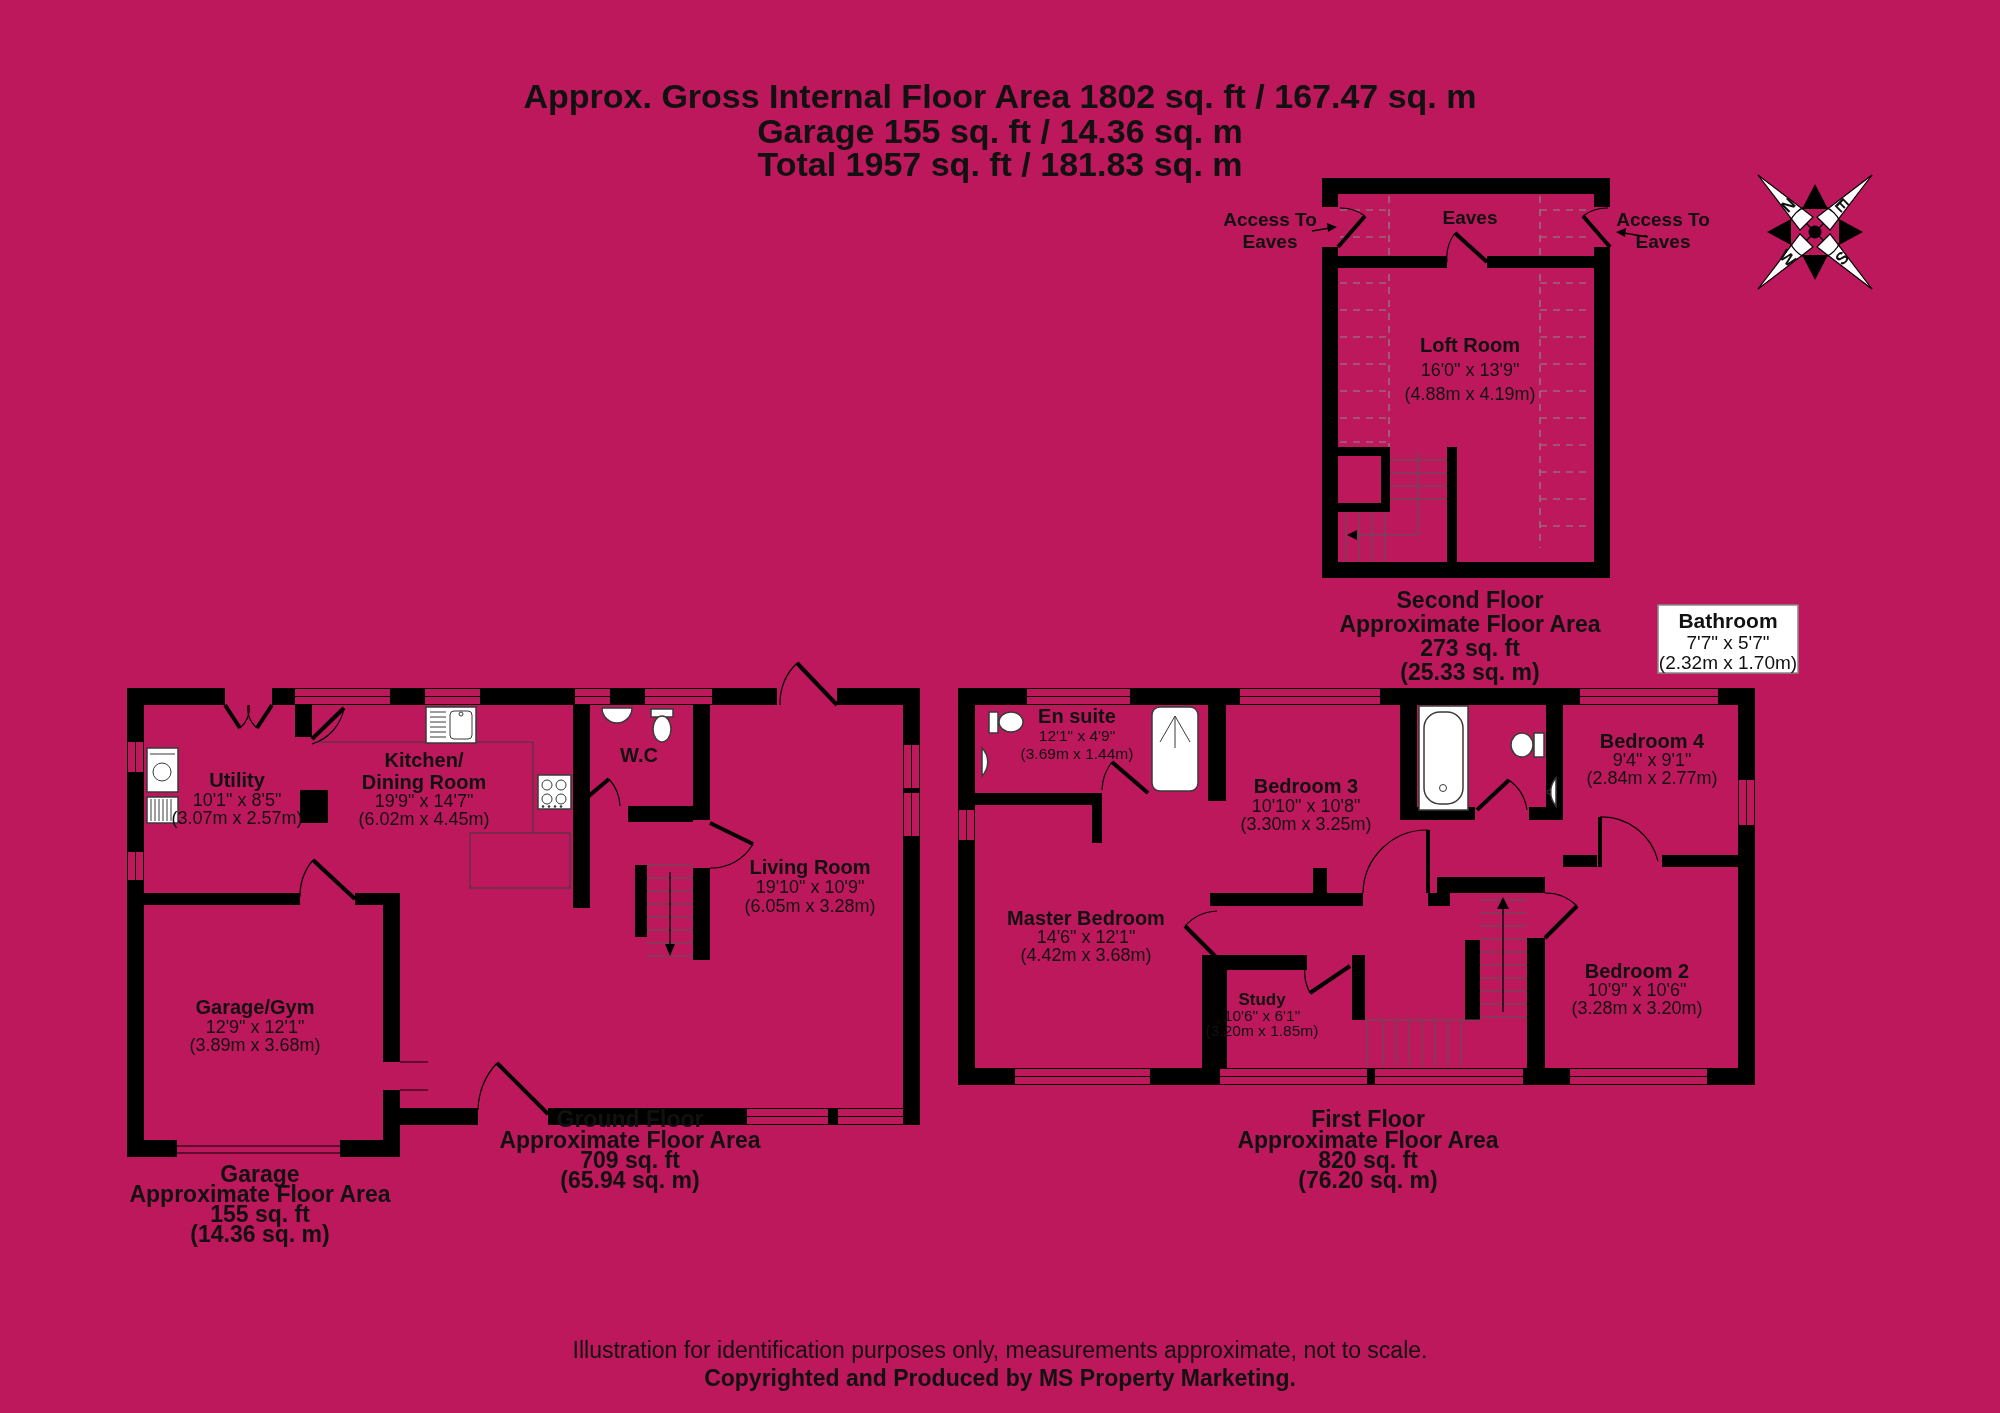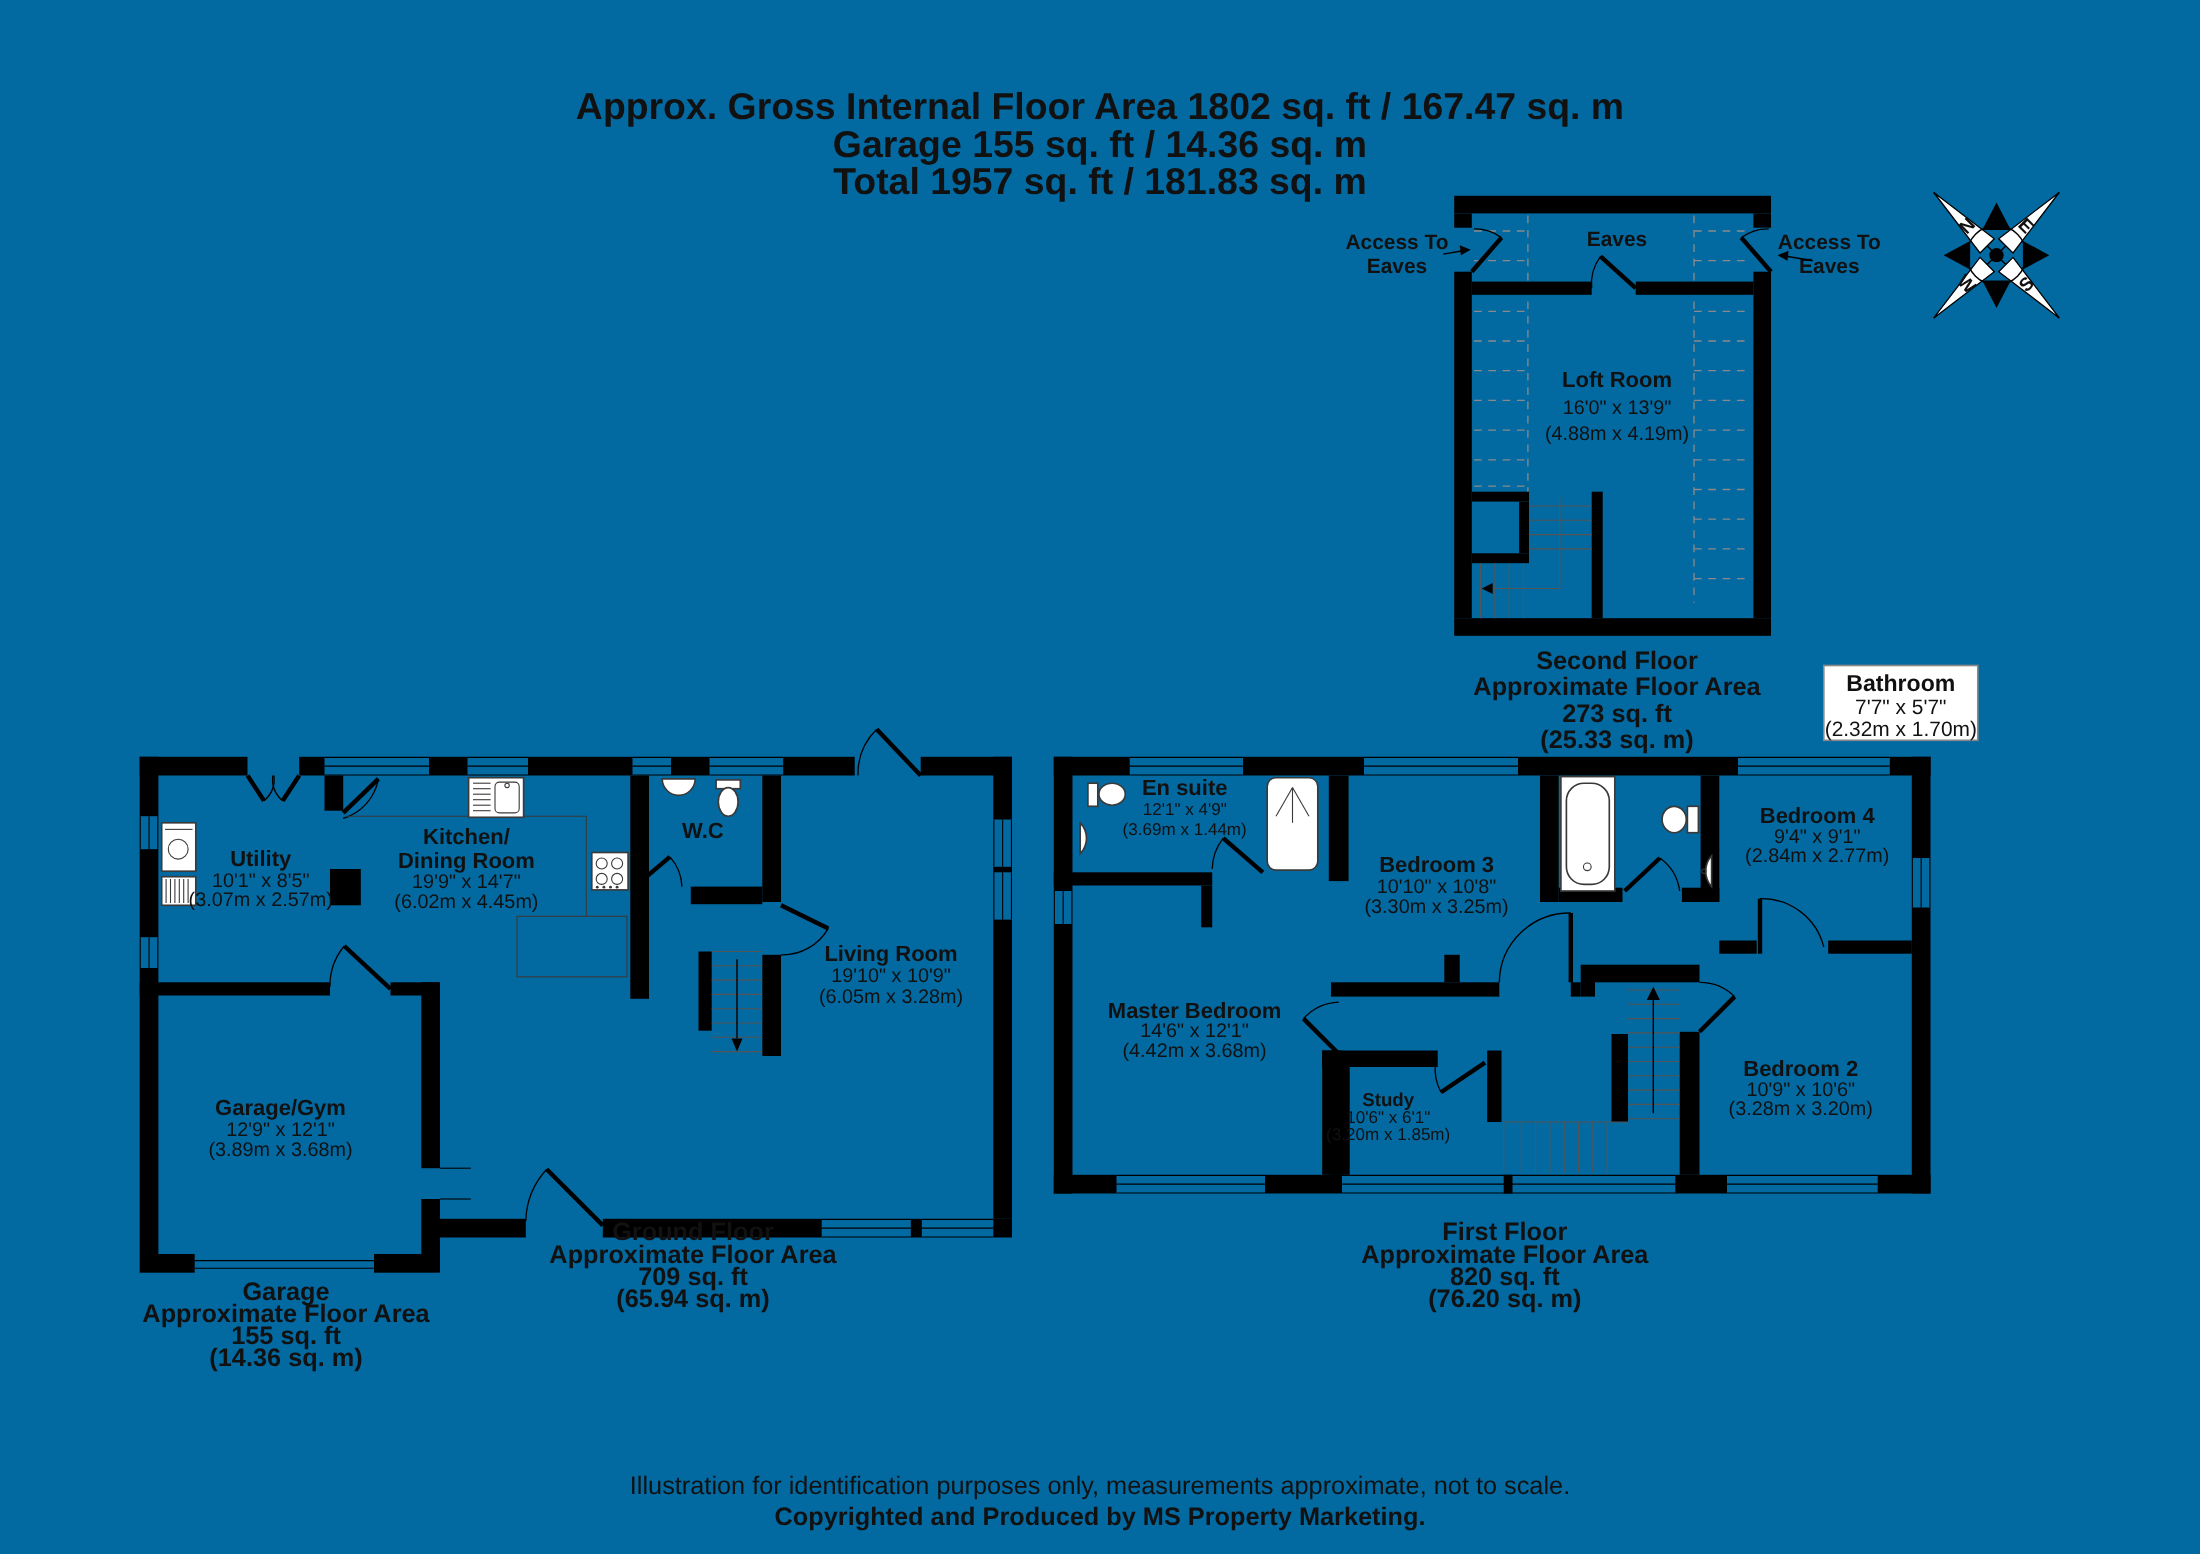--- a/index.html
+++ b/index.html
@@ -1,16 +1,16 @@
 <!DOCTYPE html>
 <html><head>
 <meta charset="utf-8">
 <style>
   html,body{margin:0;padding:0;background:#fff;}
-  #canvas{position:relative;width:2000px;height:1413px;background:#0369a1;overflow:hidden;}
+  #canvas{position:relative;width:2000px;height:1413px;background:#be185d;overflow:hidden;}
   svg{position:absolute;left:0;top:0;}
   .w{fill:#000;stroke:none;}
   .thin{stroke:#000;stroke-width:1.3;fill:none;}
   .wl{stroke:#000;stroke-width:1;fill:none;}
   .arc{stroke:#000;stroke-width:1.2;fill:none;}
   .leaf{stroke:#000;stroke-width:4;fill:none;}
   .dash{stroke:#8a8a8a;stroke-width:1.2;fill:none;stroke-dasharray:7 6;}
   .fx{fill:#fff;stroke:#3a3a3a;stroke-width:1.5;}
   .fxl{stroke:#3a3a3a;stroke-width:1;fill:none;}
   .tread{stroke:#555;stroke-width:1;fill:none;}

